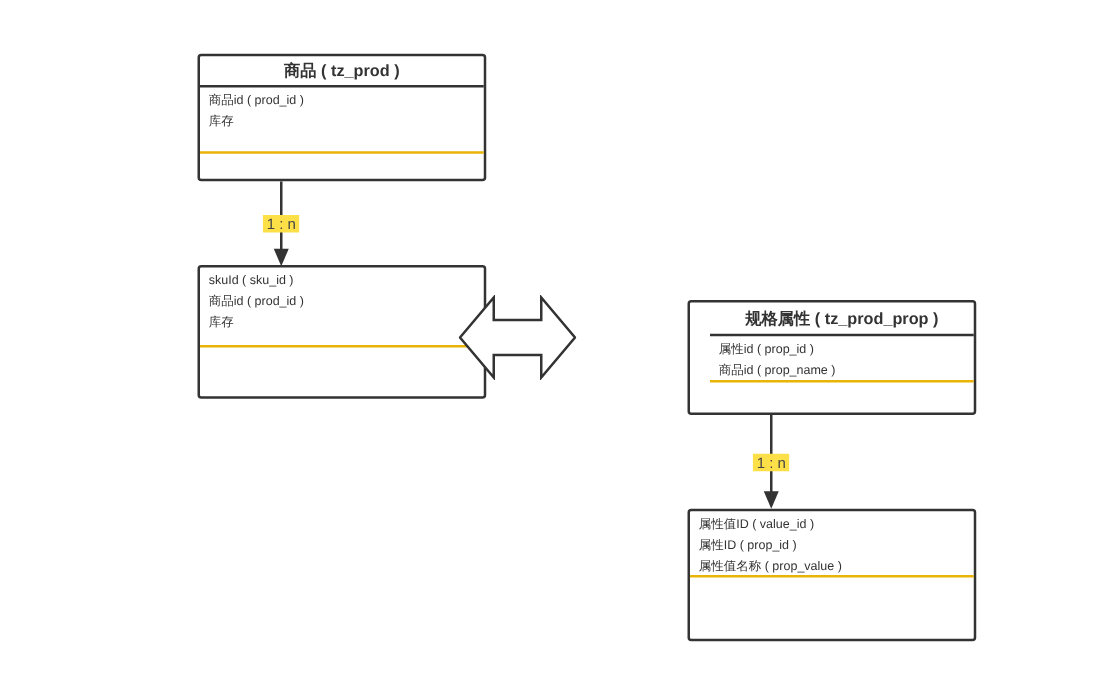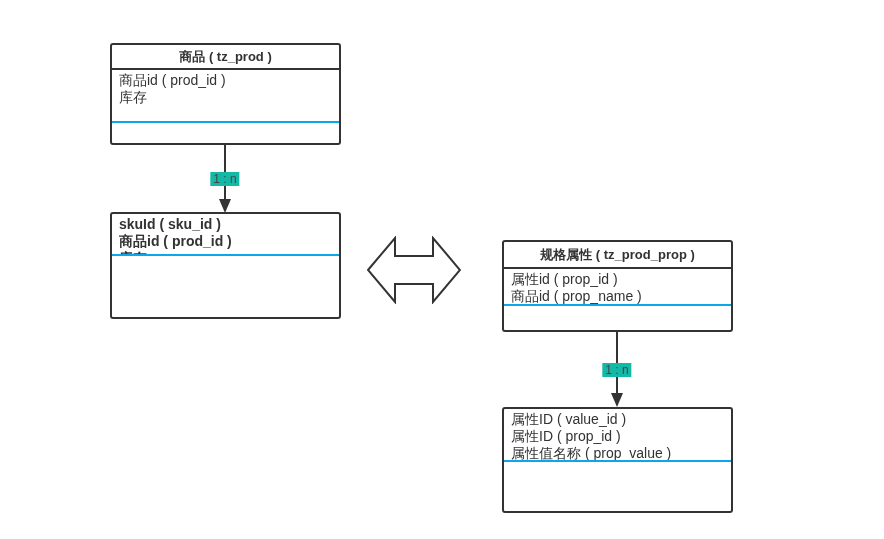--- a/index.html
+++ b/index.html
@@ -14,48 +14,49 @@
   }
   .etable {
     position: absolute;
     width: 231px;
     box-sizing: border-box;
     background: #ffffff;
     border: 2px solid #333333;
     border-radius: 3px;
     display: flex;
     flex-direction: column;
+    margin-left: 48px;
   }
   .t-title {
     box-sizing: border-box;
     border-bottom: 2px solid #333333;
     display: flex;
     align-items: center;
     justify-content: center;
     font-size: 13px;
     font-weight: bold;
     white-space: nowrap;
   }
   .t-fields {
     box-sizing: border-box;
-    border-bottom: 2px solid #0ea5e9;
+    border-bottom: 2px solid #eab308;
     padding: 2px 0 0 7px;
-    font-size: 14px;
+    font-size: 10px;
     line-height: 17px;
     overflow: hidden;
   }
   .t-field { white-space: nowrap; }
   .t-empty { flex: 1; }
   .connector { position: absolute; }
   .conn-label {
     position: absolute;
     left: 50%;
     top: 50%;
     transform: translate(-50%, -50%);
-    background: #14b8a6;
+    background: #fde047;
     padding: 0 3px;
     font-size: 12px;
     color: #444444;
     white-space: nowrap;
   }
   .double-arrow { position: absolute; }
 </style>
 </head>
 <body>
 
@@ -72,51 +73,51 @@
 
   <div class="connector" style="left:205px; top:145px; width:40px; height:68px;">
     <svg width="40" height="68">
       <line x1="20" y1="0" x2="20" y2="56" stroke="#333333" stroke-width="2"></line>
       <polygon points="14,54 26,54 20,68" fill="#333333"></polygon>
     </svg>
     <span class="conn-label">1 : n</span>
   </div>
 
   <div class="etable" style="left:110px; top:212px; height:107px;">
-    <div class="t-fields" style="height:42px;font-weight:bold;">
+    <div class="t-fields" style="height:64px;">
       <div class="t-field">skuId ( sku_id )</div>
       <div class="t-field">商品id ( prod_id )</div>
       <div class="t-field">库存</div>
     </div>
     <div class="t-empty"></div>
   </div>
 
   <svg class="double-arrow" style="left:367px; top:236px;" width="94" height="68" viewBox="0 0 94 68">
     <polygon points="1,34 28,2 28,20 66,20 66,2 93,34 66,66 66,48 28,48 28,66" fill="#ffffff" stroke="#333333" stroke-width="2" stroke-linejoin="miter"></polygon>
   </svg>
 
-  <div class="etable" style="left:502px; top:240px; height:92px;">
+  <div class="etable" style="left:502px; top:240px; height:92px;padding-left:16px;">
     <div class="t-title" style="height:27px;">规格属性 ( tz_prod_prop )</div>
     <div class="t-fields" style="height:37px;">
       <div class="t-field">属性id ( prop_id )</div>
       <div class="t-field">商品id ( prop_name )</div>
     </div>
     <div class="t-empty"></div>
   </div>
 
   <div class="connector" style="left:597px; top:332px; width:40px; height:75px;">
     <svg width="40" height="75">
       <line x1="20" y1="0" x2="20" y2="63" stroke="#333333" stroke-width="2"></line>
       <polygon points="14,61 26,61 20,75" fill="#333333"></polygon>
     </svg>
     <span class="conn-label">1 : n</span>
   </div>
 
   <div class="etable" style="left:502px; top:407px; height:106px;">
     <div class="t-fields" style="height:53px;">
-      <div class="t-field">属性ID ( value_id )</div>
+      <div class="t-field">属性值ID ( value_id )</div>
       <div class="t-field">属性ID ( prop_id )</div>
       <div class="t-field">属性值名称 ( prop_value )</div>
     </div>
     <div class="t-empty"></div>
   </div>
 
 </div>
 
 </body></html>

